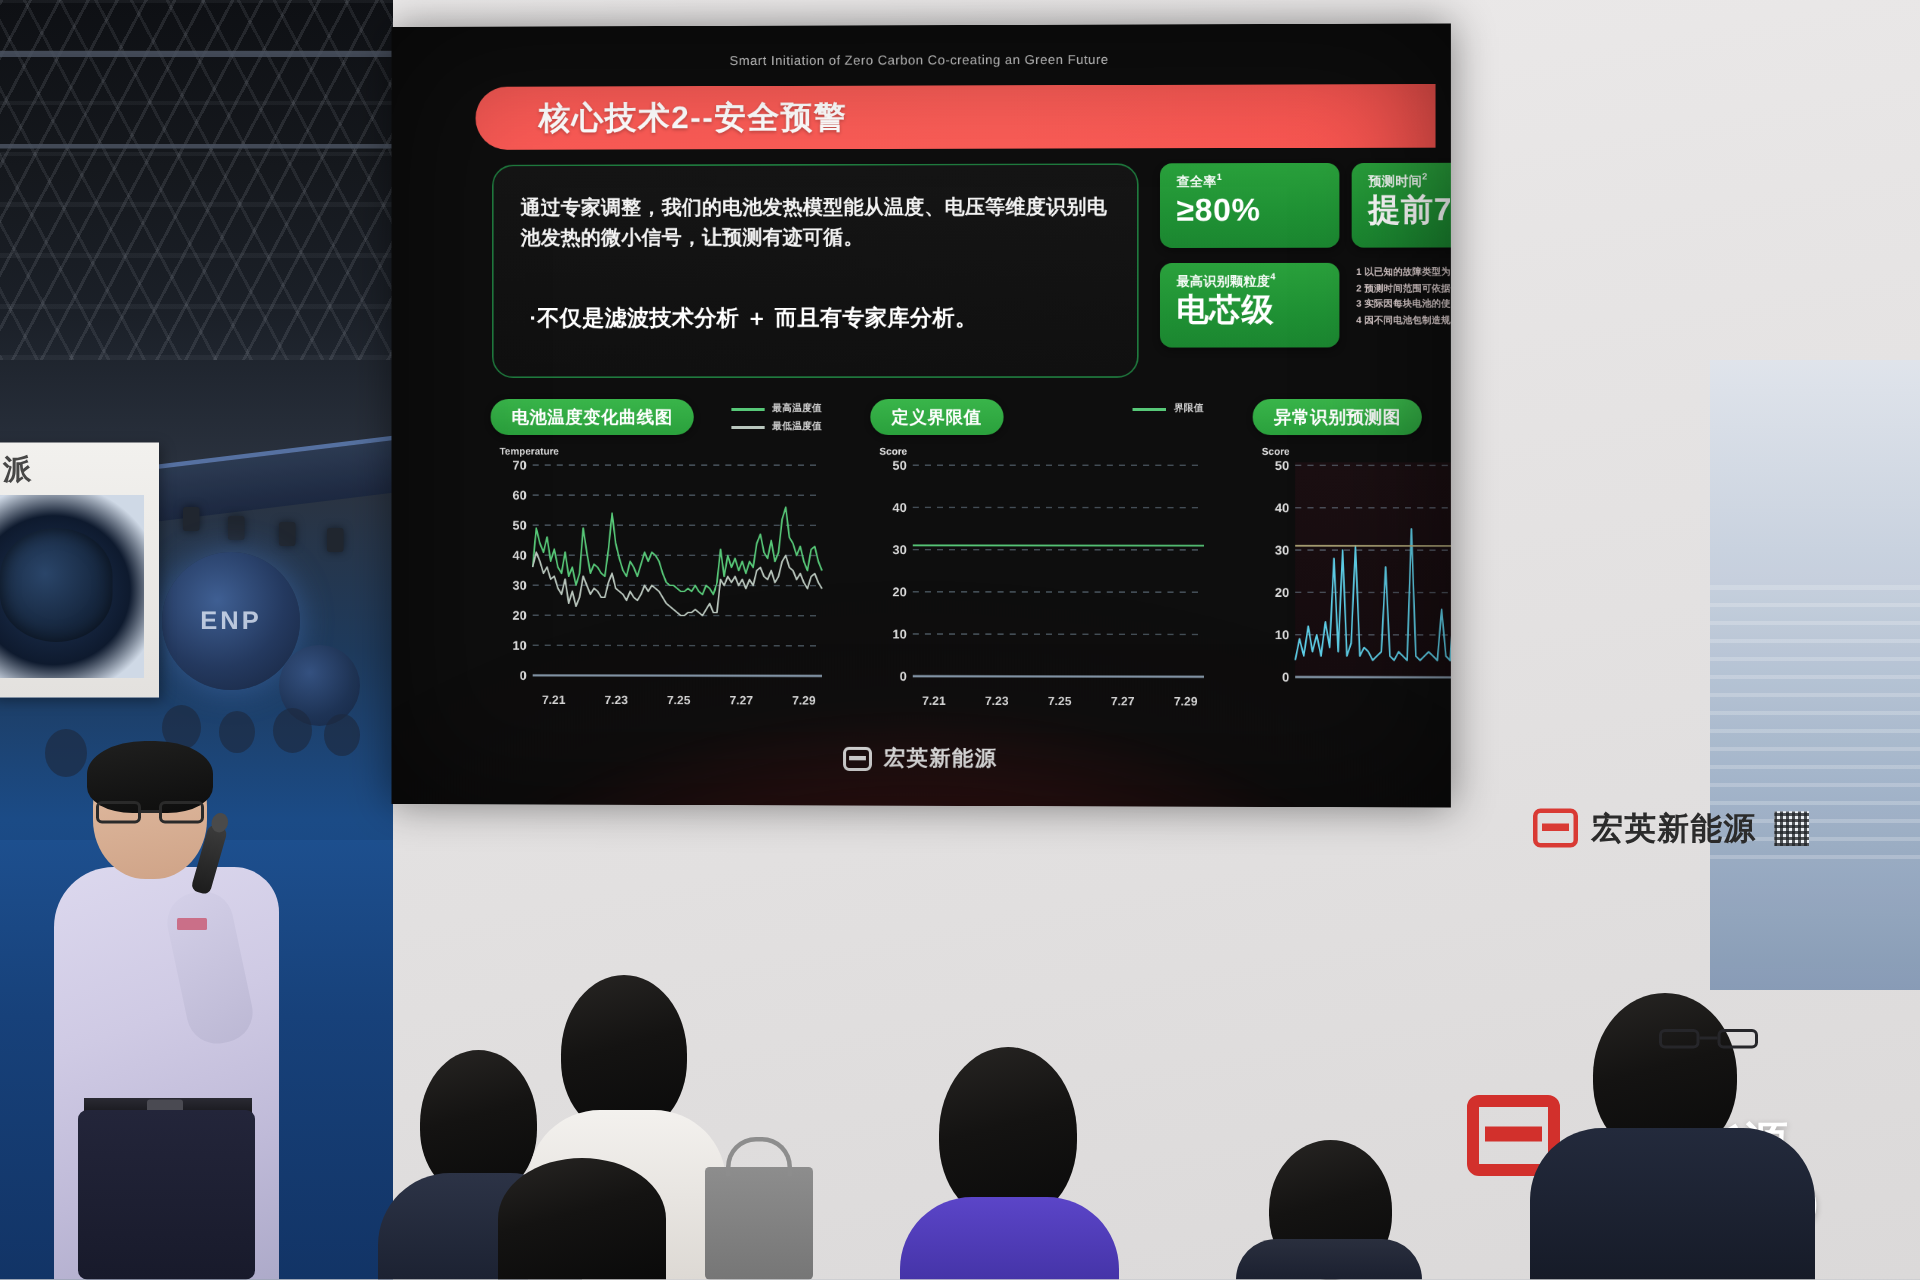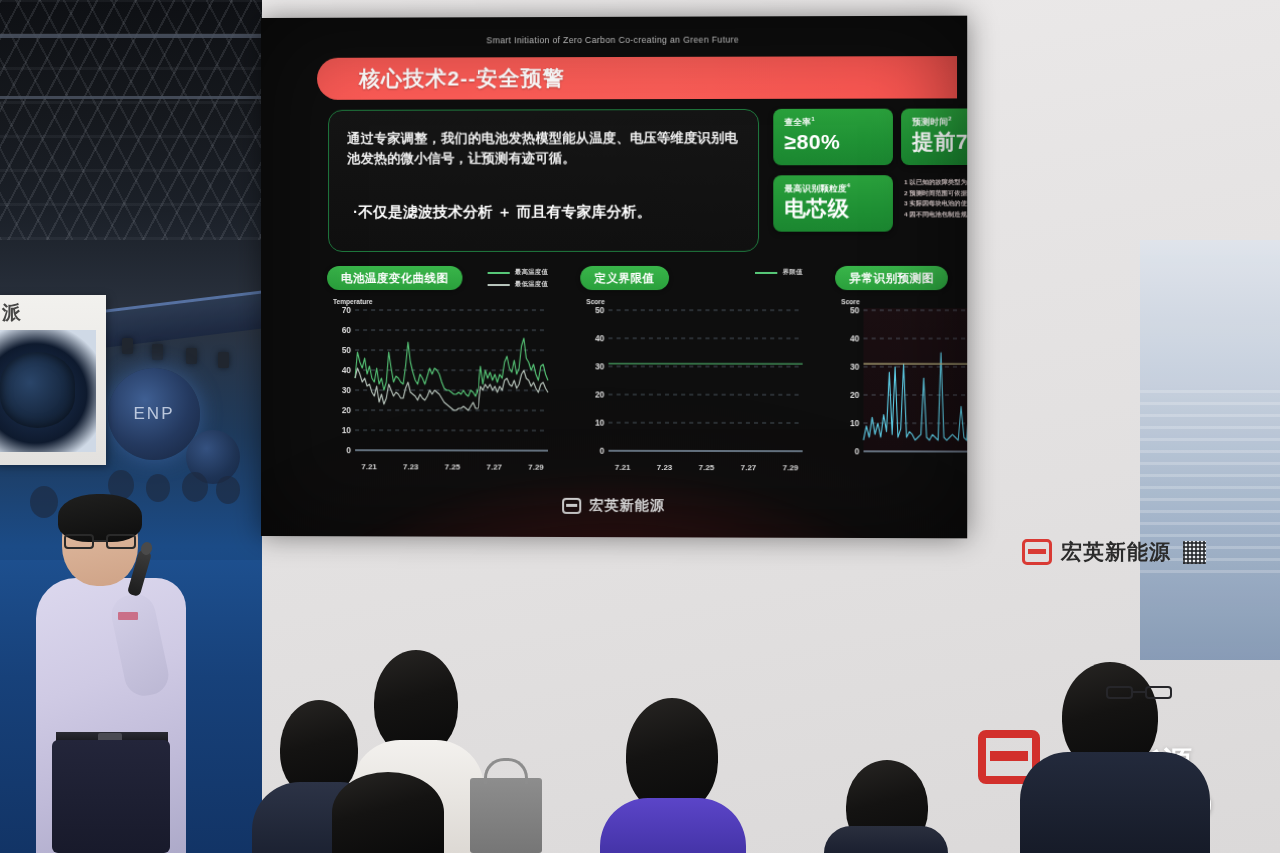--- a/index.html
+++ b/index.html
@@ -47,21 +47,21 @@
     position:absolute; left:2px; top:300px; color:#2a2a2a;
     font-size:19px; font-weight:700; letter-spacing:1px; opacity:.85;
   }
   .booth-enp {
     position:absolute; left:108px; top:368px; width:92px; height:92px;
     border-radius:50%;
     background:radial-gradient(circle at 40% 35%, #3f5f93 0%, #24395f 55%, #16243e 100%);
     box-shadow:0 0 22px rgba(80,130,210,.45);
     display:flex; align-items:center; justify-content:center;
   }
-  .booth-enp span { color:#dde6f5; font-size:17px; font-weight:400; letter-spacing:2px; opacity:.8; }
+  .booth-enp span { color:#dde6f5; font-size:17px; font-weight:700; letter-spacing:2px; opacity:.8; }
   .booth-circ2 {
     position:absolute; left:186px; top:430px; width:54px; height:54px; border-radius:50%;
     background:radial-gradient(circle at 38% 34%, #3a5687 0%, #1e3050 60%, #13203a 100%);
     opacity:.8;
   }
   .booth-rail {
     position:absolute; left:94px; top:300px; width:180px; height:38px;
     background:linear-gradient(180deg,#2d3c55,#1b2740);
     border-top:3px solid #5b79ad; transform:skewY(-7deg); opacity:.9;
   }

